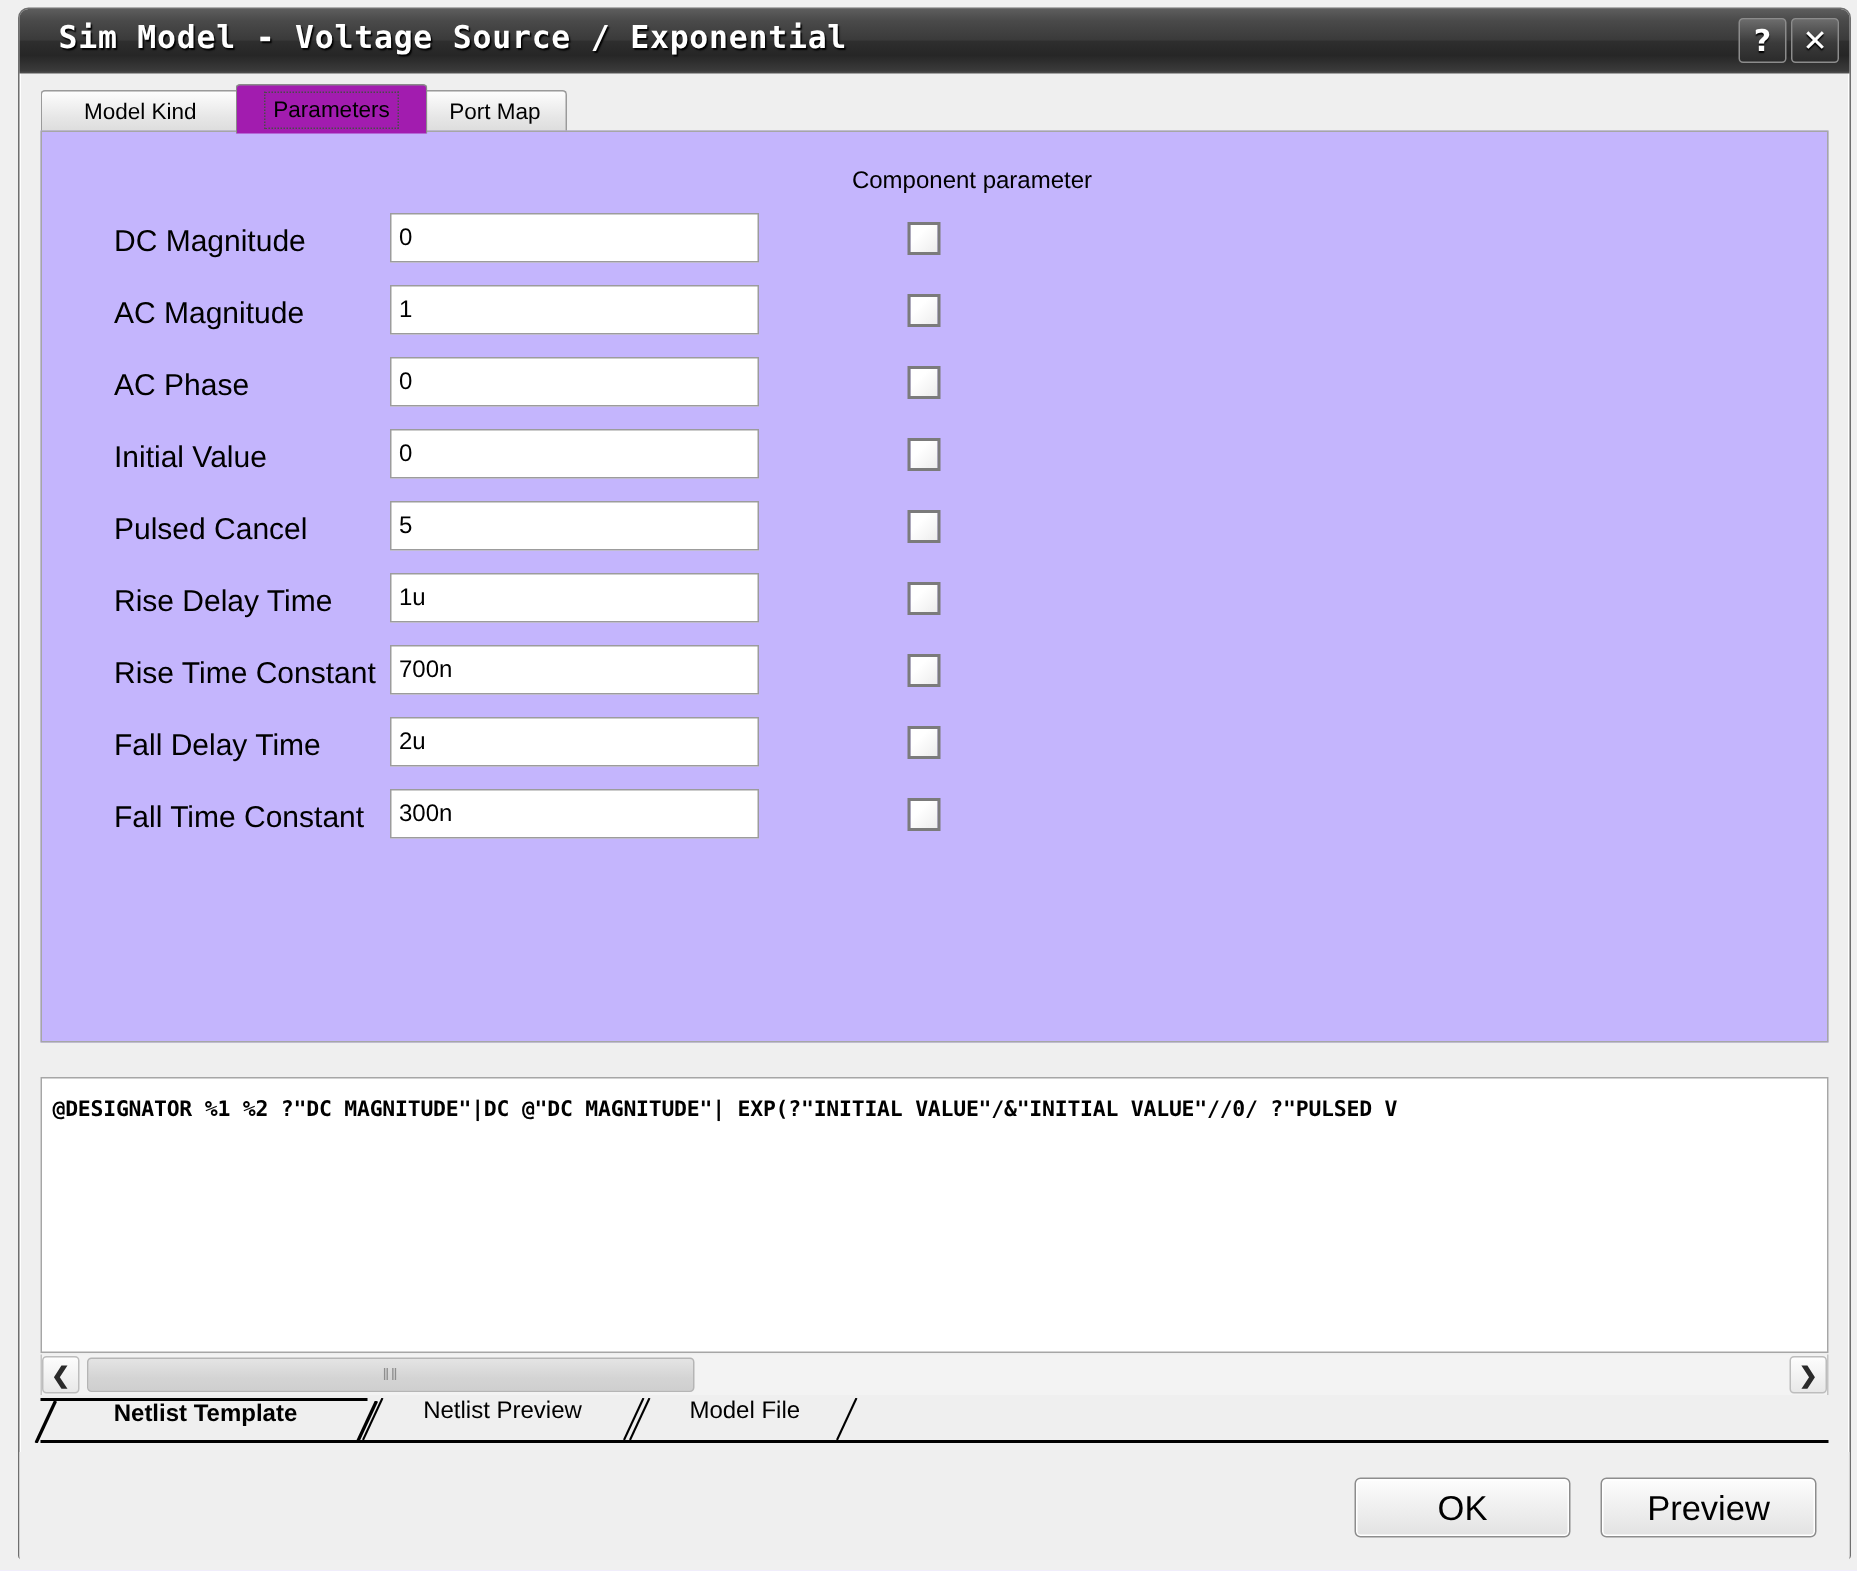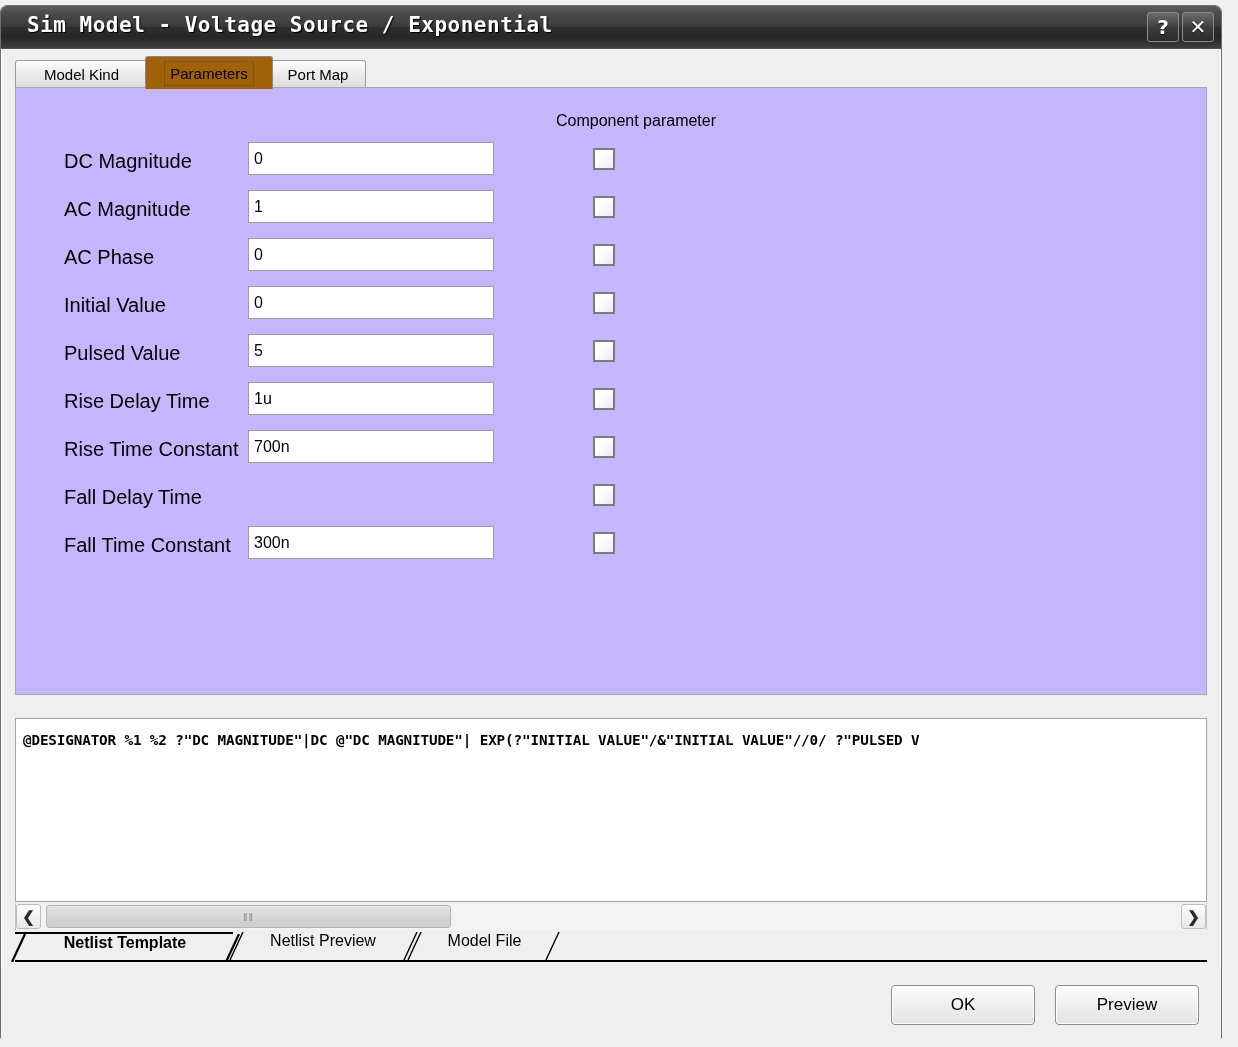--- a/index.html
+++ b/index.html
@@ -14,21 +14,21 @@
     position: relative;
     width: 1238px;
     height: 1047px;
     overflow: hidden;
     background: #f0f0f0;
   }
 
   
   .dialog {
     position: absolute;
-    left: 0;
+    left: 12px;
     top: 5px;
     width: 1222px;
     height: 1035px;
     background: #efefef;
     border: 1px solid #6f6f6f;
     border-radius: 7px 7px 3px 3px;
     box-sizing: border-box;
     box-shadow: 0 0 0 1px #ffffff inset;
   }
 
@@ -103,21 +103,21 @@
     color: #000;
     display: flex;
     align-items: center;
     justify-content: center;
     cursor: pointer;
     padding: 0 10px;
   }
   .tab.active {
     top: 0;
     height: 33px;
-    background: #a16207;
+    background: #a21caf;
     border-color: #8a8a8a;
     z-index: 4;
   }
   .tab.active .tab-label {
     outline: 1px dotted #4a4a4a;
     outline-offset: 3px;
     padding: 0 2px;
   }
 
   
@@ -312,21 +312,21 @@
   .fbtn {
     position: absolute;
     top: 17px;
     width: 144px;
     height: 40px;
     box-sizing: border-box;
     background: linear-gradient(to bottom, #fdfdfd, #eeeeee 55%, #e2e2e2);
     border: 1px solid #8d8d8d;
     border-radius: 4px;
     font-family: "Liberation Sans", sans-serif;
-    font-size: 17px;
+    font-size: 23px;
     color: #000;
     cursor: pointer;
     box-shadow: 0 0 0 1px #ffffff inset;
   }
   .fbtn.ok { right: 186px; }
   .fbtn.cancel { right: 22px; }
 </style>
 </head>
 <body>
 
@@ -370,36 +370,37 @@
             <div class="param-label">AC Phase</div>
             <input class="param-input" type="text" value="0" style="">
             <div class="param-check"></div>
           </div>
           <div class="param-row">
             <div class="param-label">Initial Value</div>
             <input class="param-input" type="text" value="0" style="">
             <div class="param-check"></div>
           </div>
           <div class="param-row">
-            <div class="param-label">Pulsed Value</div>
+            <div class="param-label">Pulsed Cancel</div>
             <input class="param-input" type="text" value="5" style="">
             <div class="param-check"></div>
           </div>
           <div class="param-row">
             <div class="param-label">Rise Delay Time</div>
             <input class="param-input" type="text" value="1u" style="">
             <div class="param-check"></div>
           </div>
           <div class="param-row">
             <div class="param-label">Rise Time Constant</div>
             <input class="param-input" type="text" value="700n" style="">
             <div class="param-check"></div>
           </div>
           <div class="param-row">
             <div class="param-label">Fall Delay Time</div>
+            <input class="param-input" type="text" value="2u" style="">
             <div class="param-check"></div>
           </div>
           <div class="param-row">
             <div class="param-label">Fall Time Constant</div>
             <input class="param-input" type="text" value="300n" style="">
             <div class="param-check"></div>
           </div>
         </div>
     </div>
 

